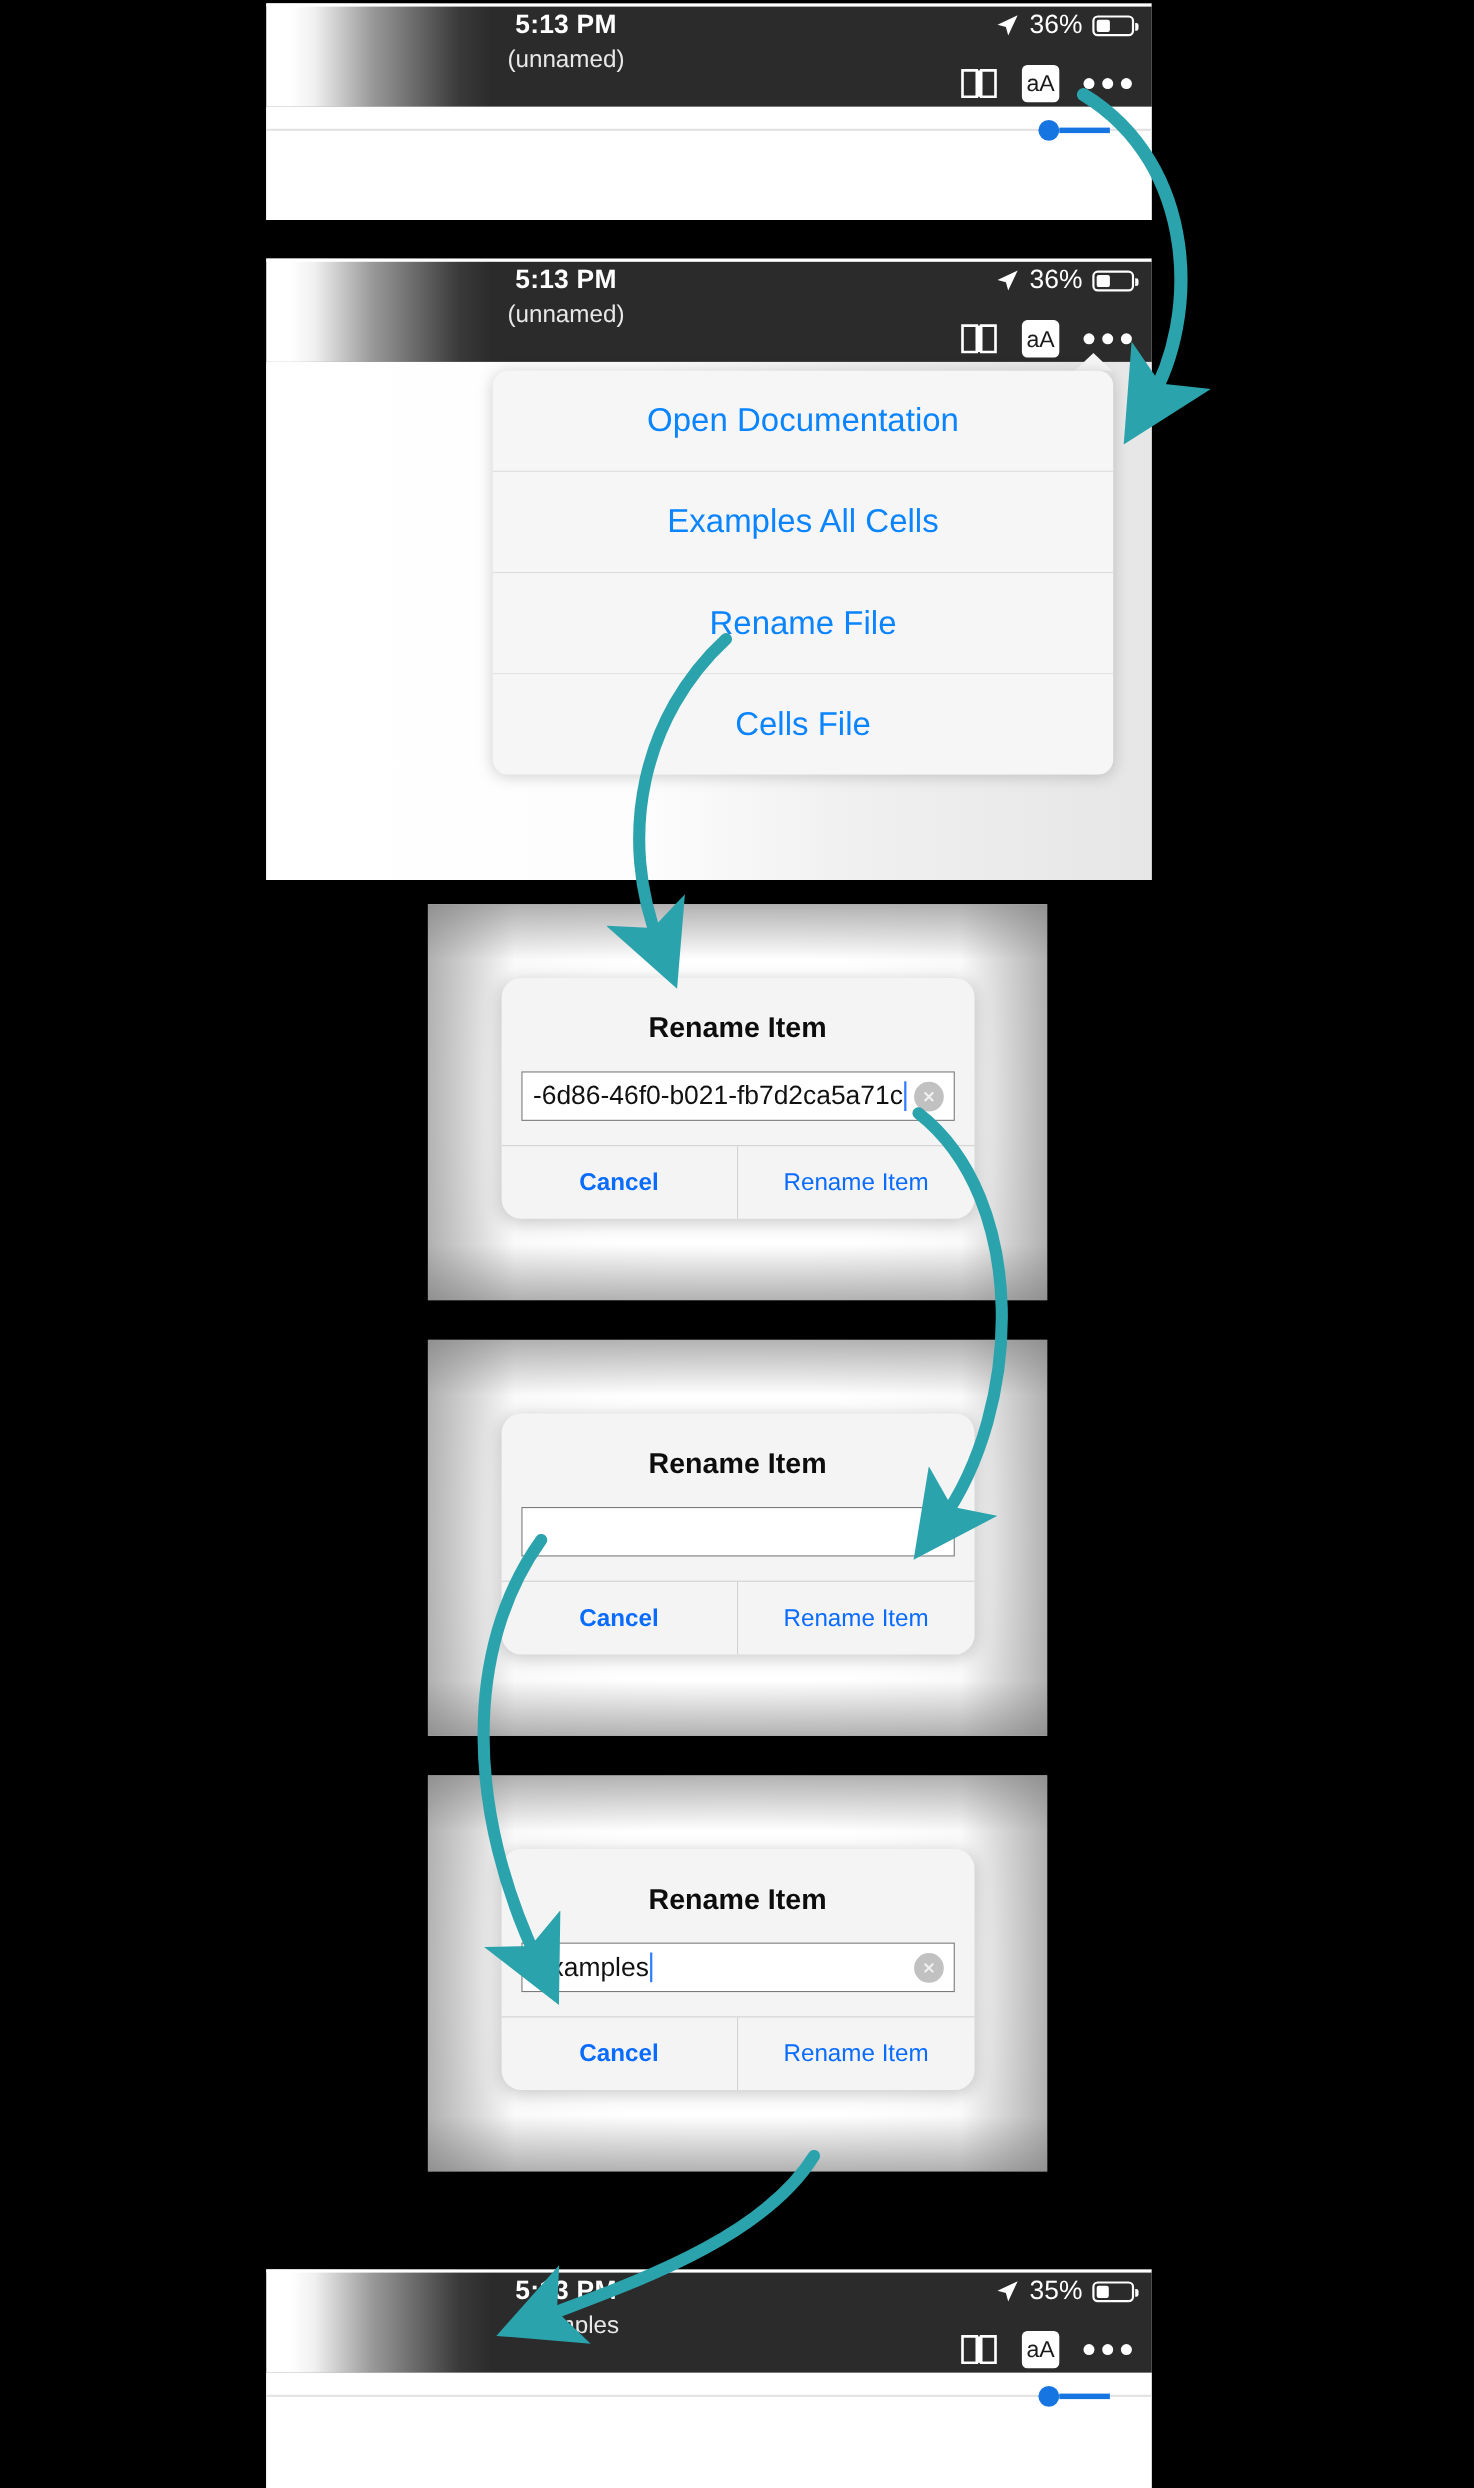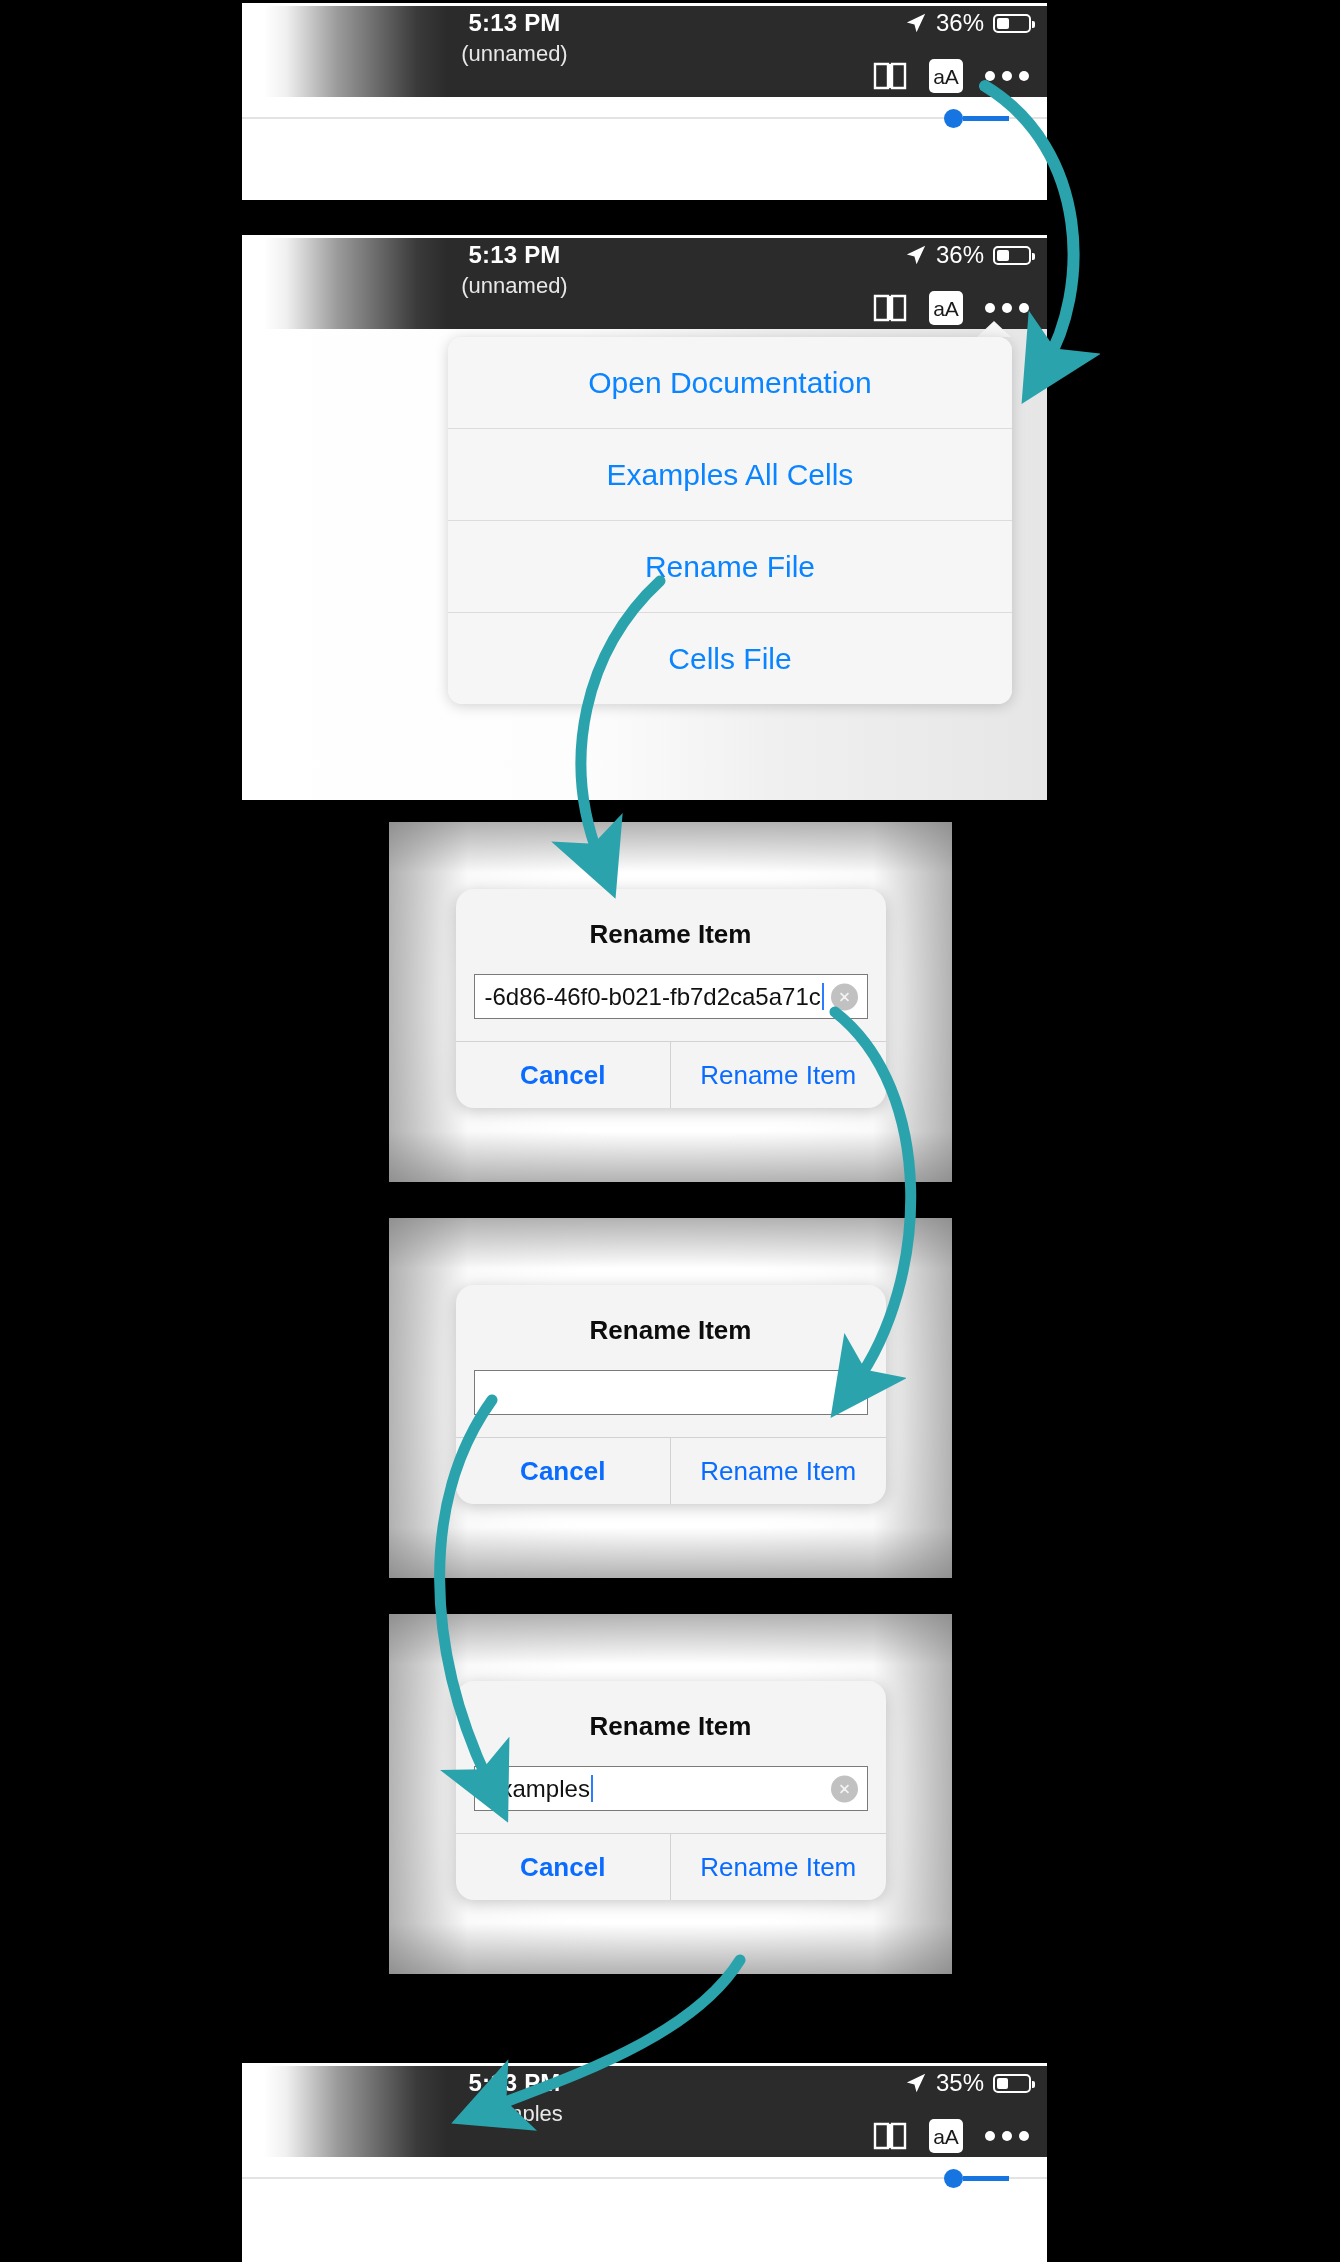--- a/index.html
+++ b/index.html
@@ -277,21 +277,21 @@
     display: flex;
     border-top: 1px solid #d2d2d2;
   }
   .alert-btn {
     flex: 1;
     height: 66px;
     display: flex;
     align-items: center;
     justify-content: center;
     color: #0a6cff;
-    font-size: 26px;
+    font-size: 22px;
   }
   .alert-btn.bold { font-weight: bold; }
   .alert-btn + .alert-btn { border-left: 1px solid #d2d2d2; }
 
   .arrows { position: absolute; inset: 0; pointer-events: none; z-index: 40; }
 </style>
 </head>
 <body>
 
 <div class="stage">

